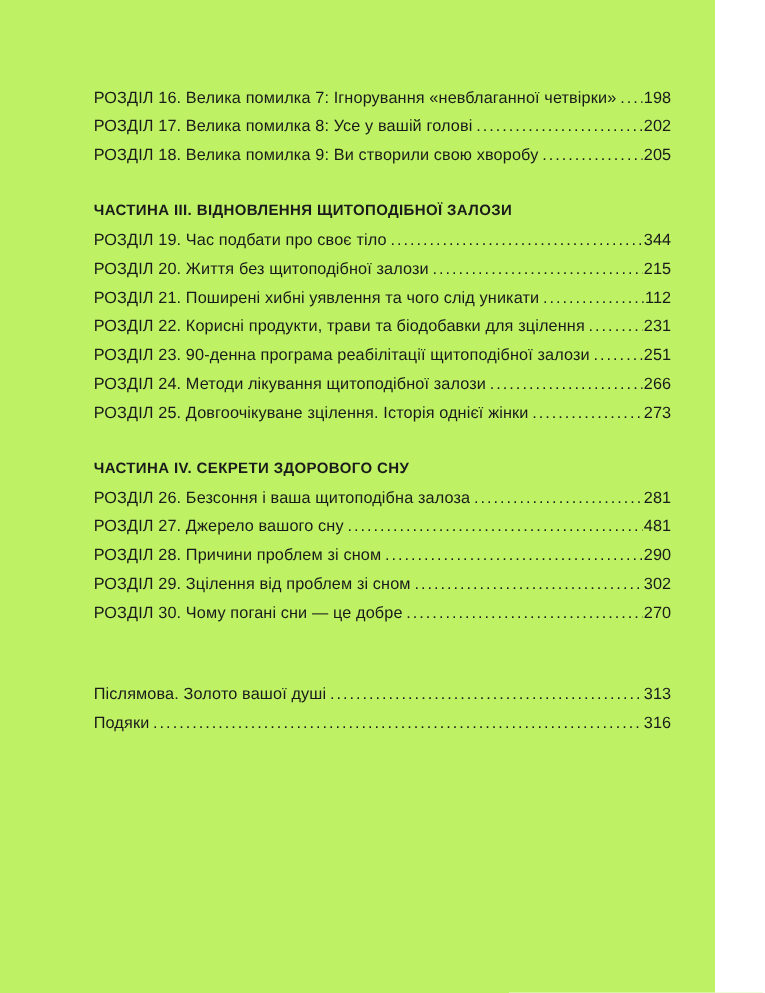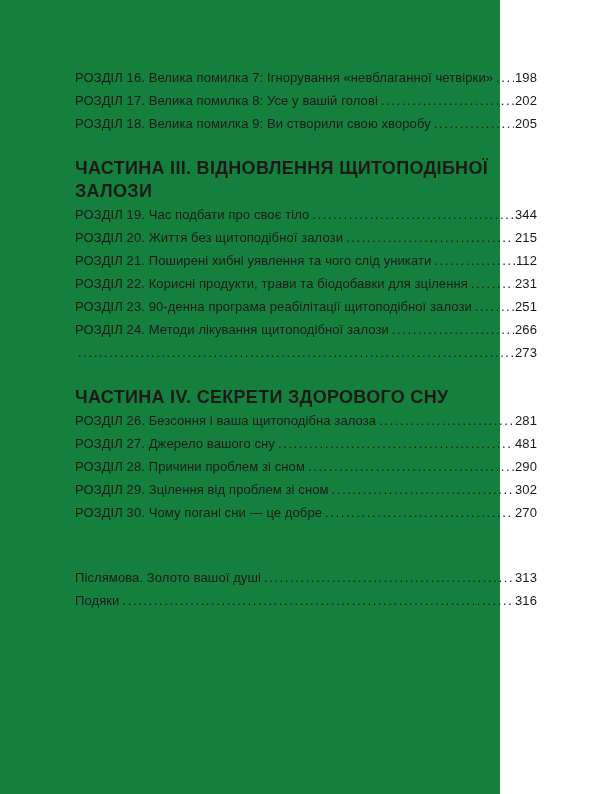--- a/index.html
+++ b/index.html
@@ -9,23 +9,23 @@
   }
   body {
     width: 612px;
     height: 794px;
     font-family: "Liberation Sans", sans-serif;
     color: #1a1a1a;
     overflow: hidden;
   }
   .page {
     position: relative;
-    width: 500px;
+    width: 572px;
     height: 794px;
-    background: #15803d;
+    background: #bef264;
   }
   .toc {
     position: absolute;
     left: 75px;
     top: 66px;
     width: 462px;
   }
   .entry {
     display: flex;
     align-items: baseline;
@@ -47,21 +47,21 @@
     letter-spacing: 1.6px;
     margin: 0 1px 0 3px;
     color: #1a1a1a;
   }
   .pagenum {
     flex: 0 0 auto;
     white-space: nowrap;
     text-align: right;
   }
   .section-header {
-    font-size: 18px;
+    font-size: 12px;
     font-weight: bold;
     line-height: 23px;
     letter-spacing: 0.3px;
     margin-top: 22px;
   }
   .gap-top {
     margin-top: 42px;
   }
 </style>
 </head>
@@ -112,20 +112,21 @@
       <span class="entry-label">РОЗДІЛ 23. 90-денна програма реабілітації щитоподібної залози</span>
       <span class="leader">........................................................................................................................</span>
       <span class="pagenum">251</span>
     </div>
     <div class="entry">
       <span class="entry-label">РОЗДІЛ 24. Методи лікування щитоподібної залози</span>
       <span class="leader">........................................................................................................................</span>
       <span class="pagenum">266</span>
     </div>
     <div class="entry">
+      <span class="entry-label">РОЗДІЛ 25. Довгоочікуване зцілення. Історія однієї жінки</span>
       <span class="leader">........................................................................................................................</span>
       <span class="pagenum">273</span>
     </div>
 
     <div class="section-header">ЧАСТИНА IV. СЕКРЕТИ ЗДОРОВОГО СНУ</div>
 
     <div class="entry">
       <span class="entry-label">РОЗДІЛ 26. Безсоння і ваша щитоподібна залоза</span>
       <span class="leader">........................................................................................................................</span>
       <span class="pagenum">281</span>

